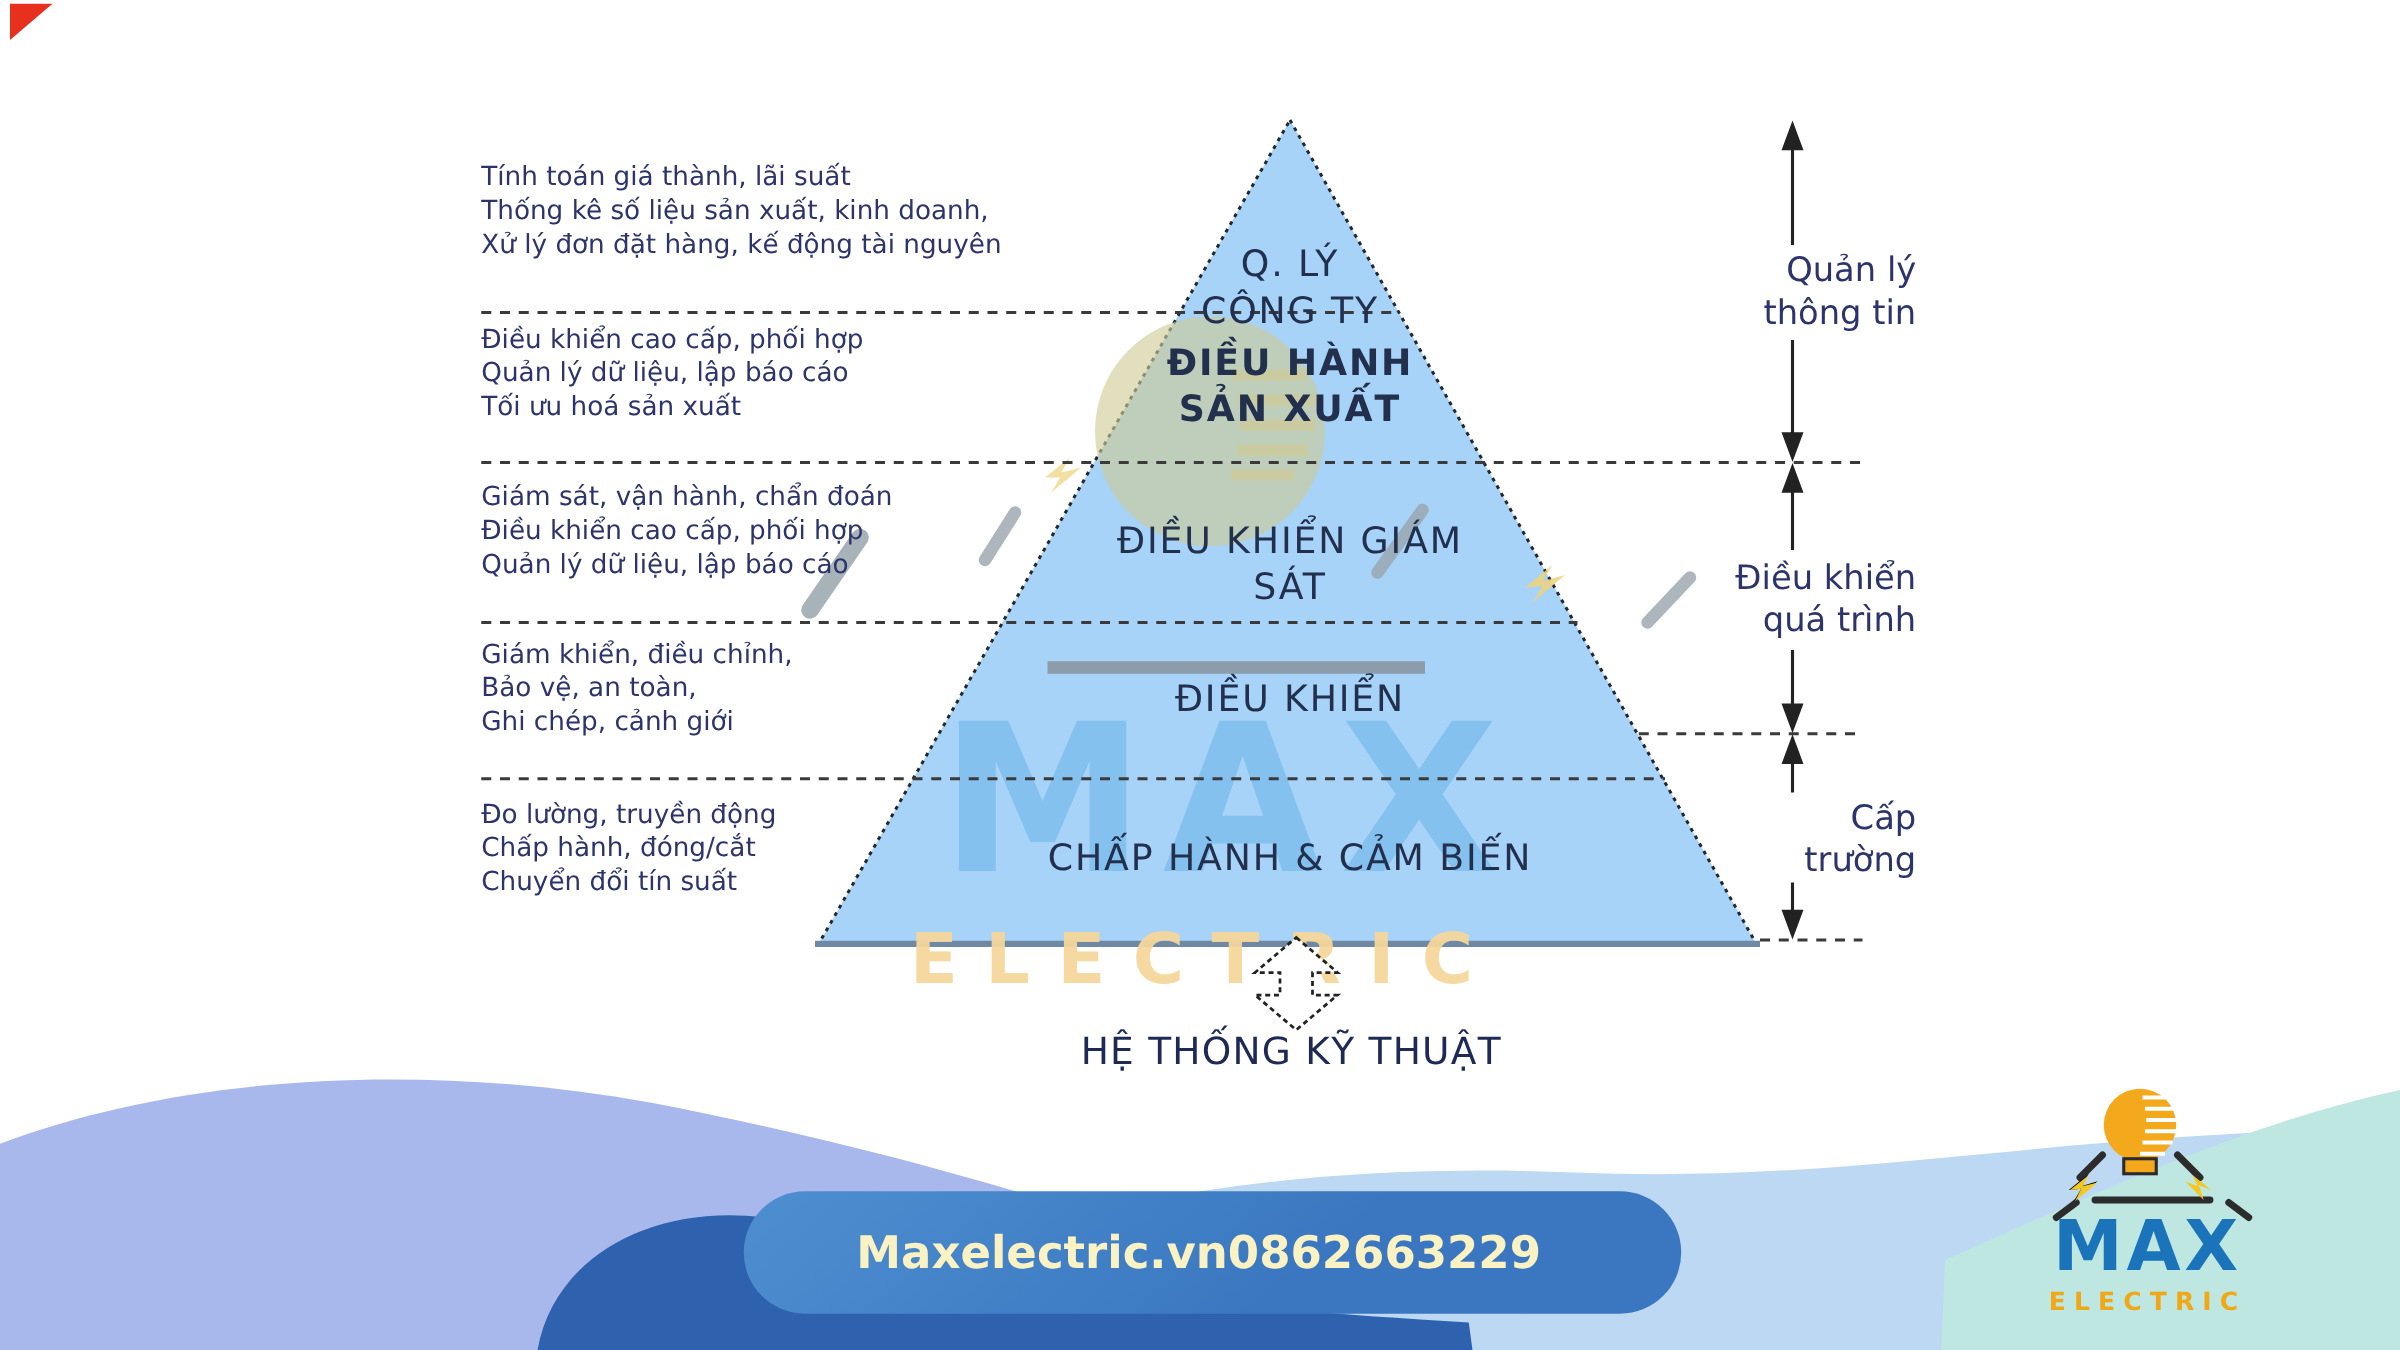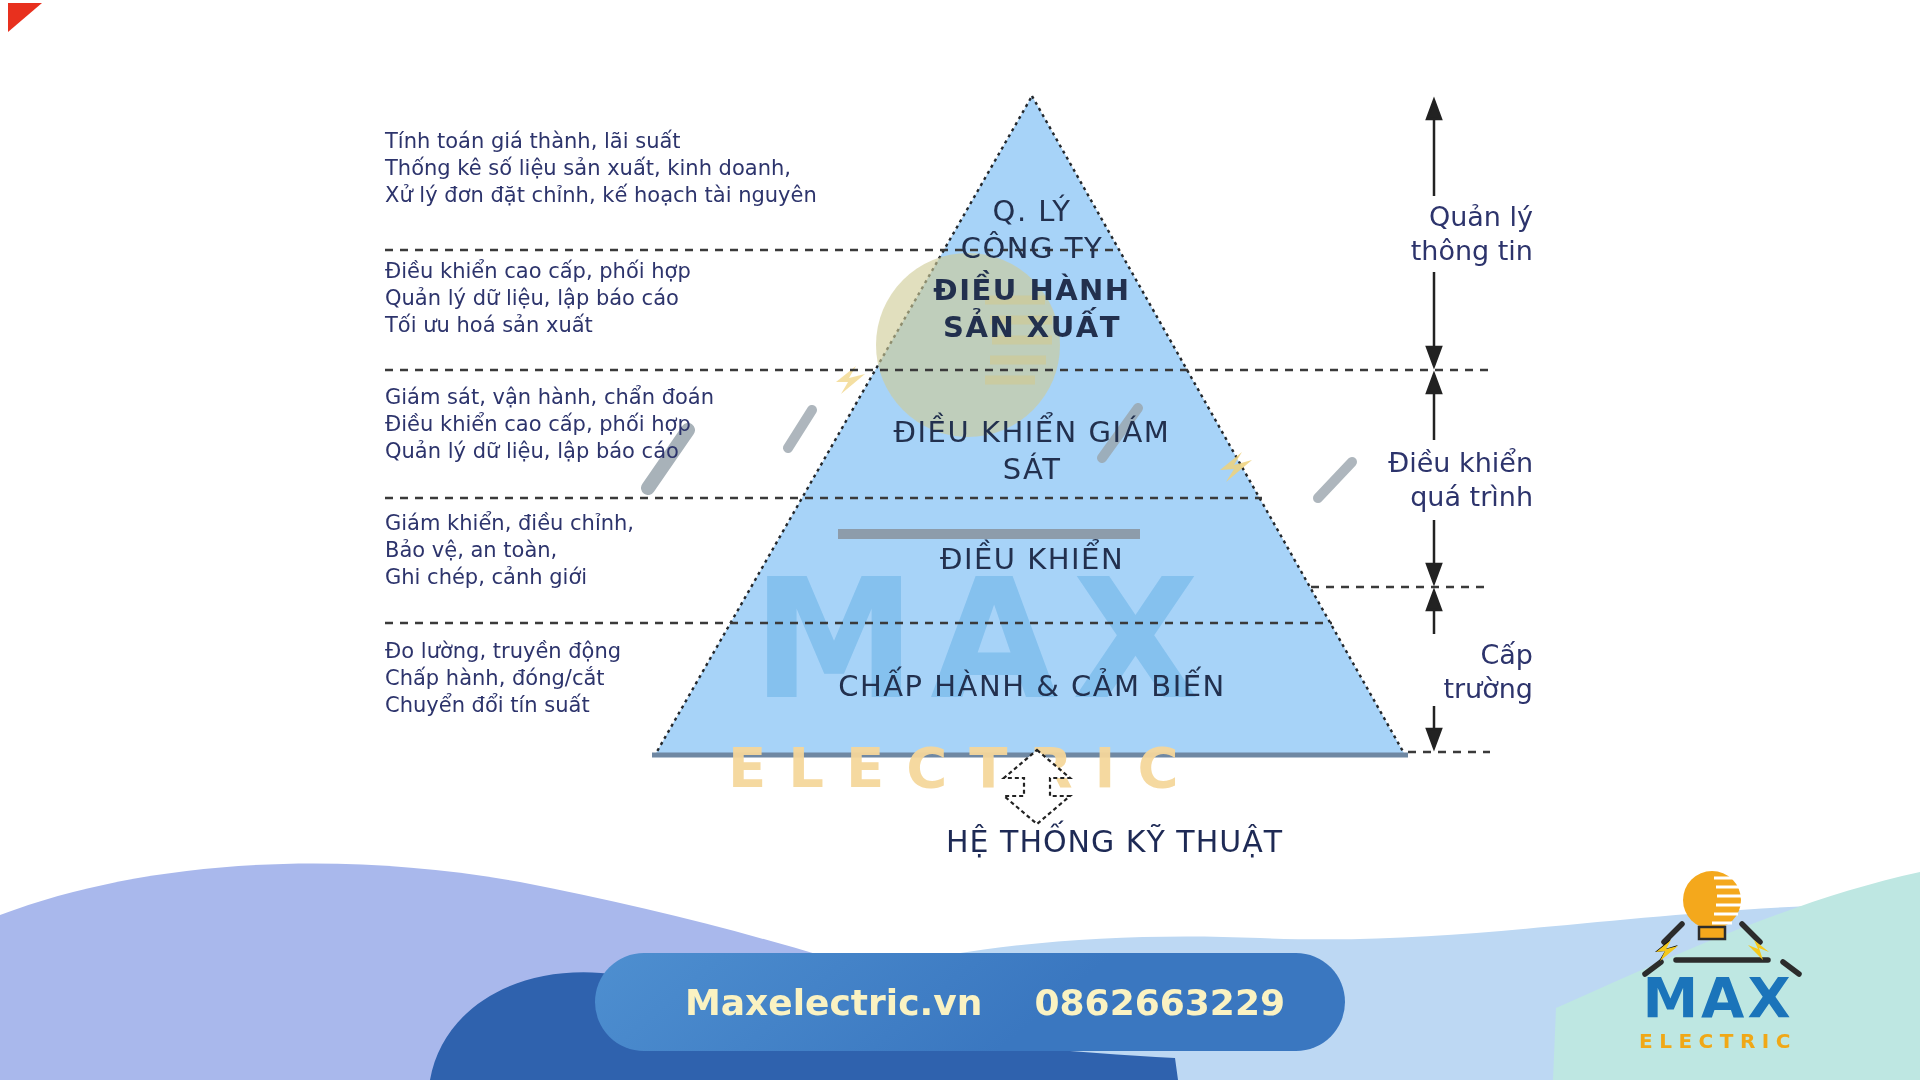--- a/index.html
+++ b/index.html
@@ -9,29 +9,29 @@
   }
   svg.layer{position:absolute;left:0;top:0;width:1920px;height:1080px;}
   
   .lblock{position:absolute;left:385px;width:540px;color:#2d346c;font-size:21px;line-height:27px;}
   .lline{white-space:nowrap;}
   
   .plabel{position:absolute;text-align:center;color:#22304e;font-size:29px;line-height:37px;letter-spacing:1.5px;font-weight:400;}
   
   .rlabel{position:absolute;left:1333px;width:200px;text-align:right;color:#2d346c;font-size:27px;line-height:34px;}
   
-  .base-label{position:absolute;left:783px;top:824px;width:500px;text-align:right;color:#1e2a55;font-size:30px;letter-spacing:1px;}
+  .base-label{position:absolute;left:783px;top:824px;width:500px;text-align:center;color:#1e2a55;font-size:30px;letter-spacing:1px;}
   
   .wm-max{position:absolute;left:752px;top:558px;font-size:165px;font-weight:bold;letter-spacing:14px;color:#7dbdec;opacity:.8;line-height:1;}
   .wm-electric{position:absolute;left:728px;top:740px;font-size:56px;font-weight:bold;letter-spacing:22px;color:#f5d79b;opacity:.95;line-height:1;}
   
   .footer-pill{
     position:absolute;left:595px;top:953px;width:750px;height:98px;border-radius:49px;
     background:linear-gradient(140deg,#4e8fd0 0%,#3a77c0 60%);
-    display:flex;align-items:center;justify-content:space-between;
+    display:flex;align-items:center;
     padding:0 60px 0 90px;box-sizing:border-box;
     color:#faf2c2;font-size:36px;font-weight:bold;
   }
   
   .brand-name{position:absolute;left:1628px;top:970px;width:180px;text-align:center;color:#1b74ba;font-size:56px;font-weight:bold;letter-spacing:3px;line-height:1;}
   .brand-sub{position:absolute;left:1628px;top:1031px;width:180px;text-align:center;color:#f0a817;font-size:20px;font-weight:bold;letter-spacing:6.5px;line-height:1;}
 </style>
 </head>
 <body>
 
@@ -91,21 +91,21 @@
       <line x1="1434" y1="706" x2="1434" y2="740"></line>
       <polygon points="1434,748 1427,729 1441,729"></polygon>
     </g>
 
     <path d="M1037,750 L1070,778 L1050,778 L1050,796 L1070,796 L1037,824 L1004,796 L1024,796 L1024,778 L1004,778 Z" fill="#ffffff" stroke="#222" stroke-width="2.2" stroke-dasharray="4 3"></path>
   </svg>
 
   <div class="lblock" style="top:128px">
     <div class="lline">Tính toán giá thành, lãi suất</div>
     <div class="lline">Thống kê số liệu sản xuất, kinh doanh,</div>
-    <div class="lline">Xử lý đơn đặt chỉnh, kế hoạch tài nguyên</div>
+    <div class="lline">Xử lý đơn đặt hàng, kế động tài nguyên</div>
   </div>
   <div class="lblock" style="top:258px">
     <div class="lline">Điều khiển cao cấp, phối hợp</div>
     <div class="lline">Quản lý dữ liệu, lập báo cáo</div>
     <div class="lline">Tối ưu hoá sản xuất</div>
   </div>
   <div class="lblock" style="top:384px">
     <div class="lline">Giám sát, vận hành, chẩn đoán</div>
     <div class="lline">Điều khiển cao cấp, phối hợp</div>
     <div class="lline">Quản lý dữ liệu, lập báo cáo</div>

